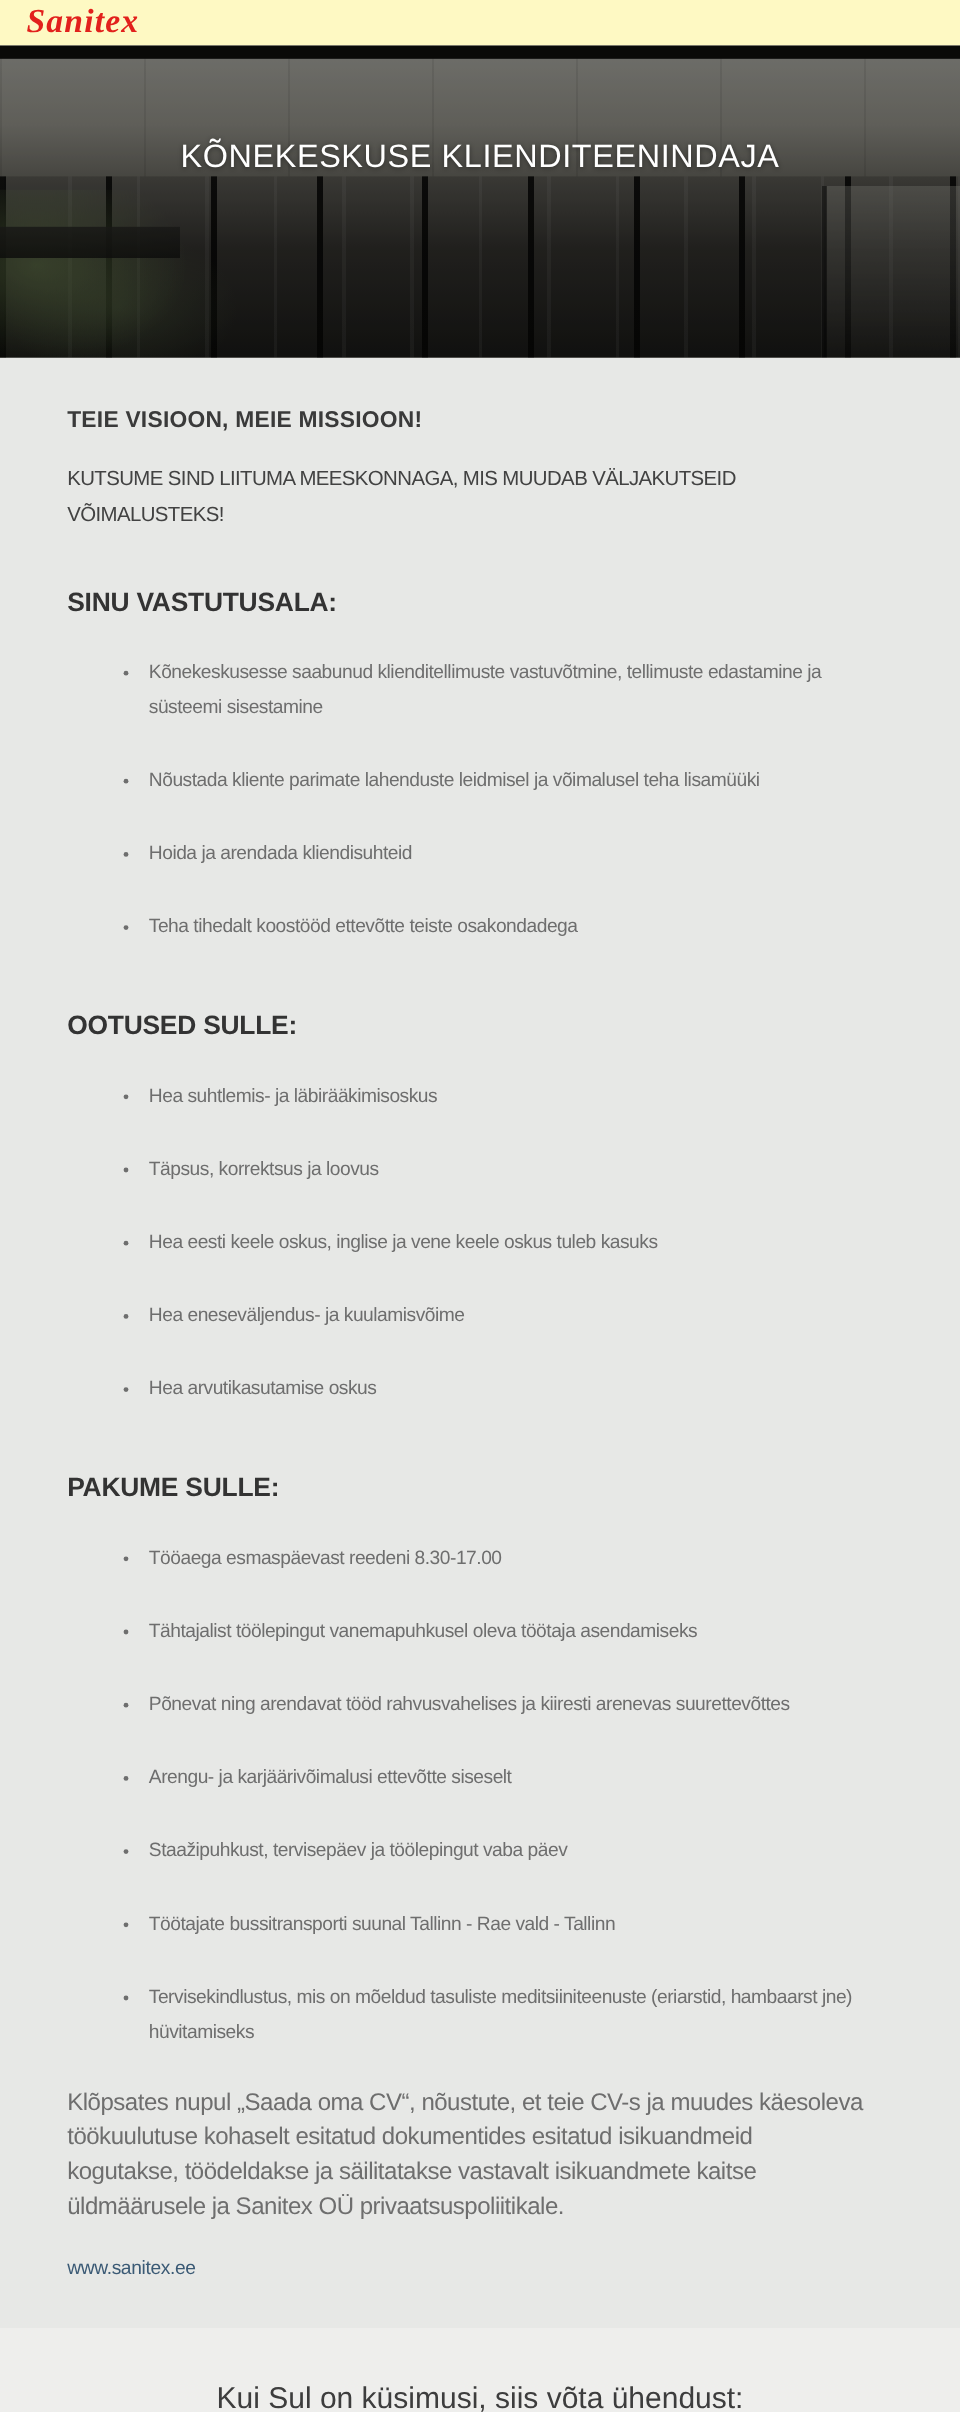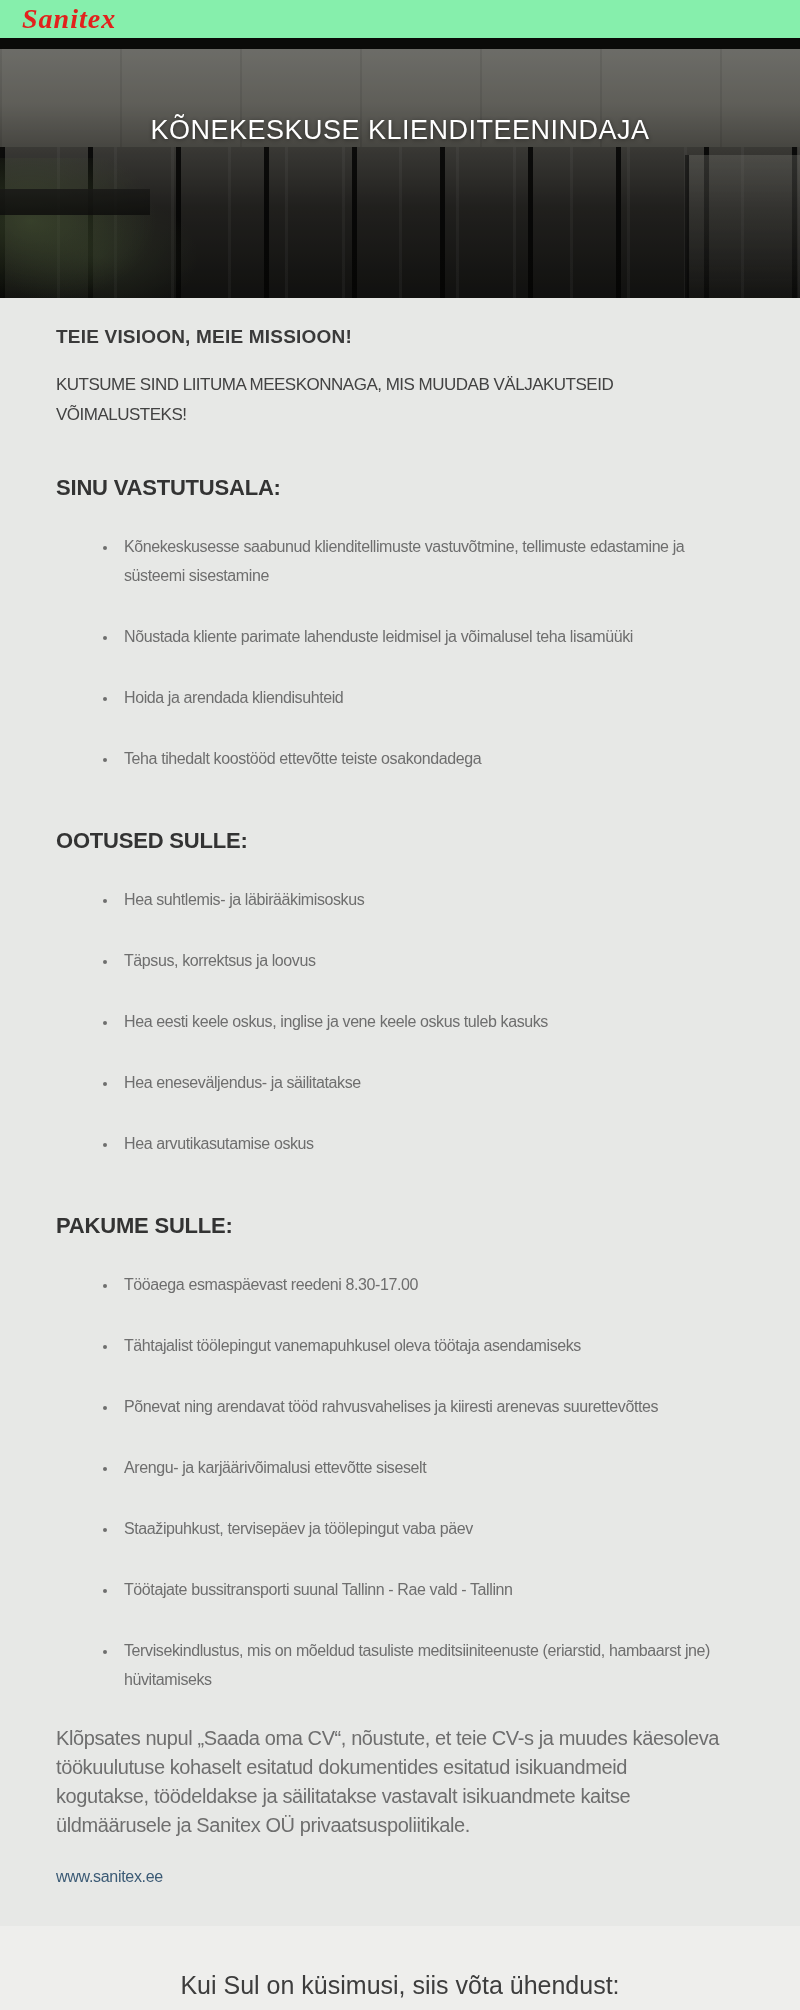--- a/index.html
+++ b/index.html
@@ -6,21 +6,21 @@
   html, body { background: #cfcfcd; }
   body {
     width: 800px;
     font-family: "Liberation Sans", sans-serif;
     -webkit-font-smoothing: antialiased;
   }
   .page { width: 800px; background: #e7e8e6; }
 
   
   .topbar {
-    height: 38px; background: #86efac;
+    height: 38px; background: #fef9c3;
     display: flex; align-items: center; padding: 0 0 0 22px;
   }
   .logo {
     font-family: "Liberation Serif", serif;
     font-weight: bold; font-style: italic;
     font-size: 28px; letter-spacing: 1px;
     color: #e2211c; line-height: 1;
   }
 
   
@@ -57,21 +57,21 @@
   }
   .hero-overlay { position: absolute; inset: 0; background: rgba(0,0,0,.22); }
   .hero-title {
     position: absolute; left: 0; right: 0; top: 77px;
     text-align: center; color: #ffffff;
     font-size: 27px; font-weight: 500; letter-spacing: .5px;
     text-shadow: 0 1px 4px rgba(0,0,0,.45);
   }
 
   
-  .main { background: #e7e8e6; padding: 26px 56px 40px 56px; }
+  .main { background: #e7e8e6; padding: 40px 56px 40px 56px; }
   .intro-heading {
     font-size: 19px; font-weight: bold; color: #3a3a3a;
     letter-spacing: .2px; line-height: 26px;
   }
   .intro-sub {
     margin-top: 20px; max-width: 570px;
     font-size: 17px; letter-spacing: -.5px; color: #424242;
     line-height: 30px;
   }
   .section-title {
@@ -150,21 +150,21 @@
       <li>Nõustada kliente parimate lahenduste leidmisel ja võimalusel teha lisamüüki</li>
       <li>Hoida ja arendada kliendisuhteid</li>
       <li>Teha tihedalt koostööd ettevõtte teiste osakondadega</li>
     </ul>
 
     <div class="section-title later">OOTUSED SULLE:</div>
     <ul class="bullets">
       <li>Hea suhtlemis- ja läbirääkimisoskus</li>
       <li>Täpsus, korrektsus ja loovus</li>
       <li>Hea eesti keele oskus, inglise ja vene keele oskus tuleb kasuks</li>
-      <li>Hea eneseväljendus- ja säilitatakse</li>
+      <li>Hea eneseväljendus- ja kuulamisvõime</li>
       <li>Hea arvutikasutamise oskus</li>
     </ul>
 
     <div class="section-title later">PAKUME SULLE:</div>
     <ul class="bullets">
       <li>Tööaega esmaspäevast reedeni 8.30-17.00</li>
       <li>Tähtajalist töölepingut vanemapuhkusel oleva töötaja asendamiseks</li>
       <li>Põnevat ning arendavat tööd rahvusvahelises ja kiiresti arenevas suurettevõttes</li>
       <li>Arengu- ja karjäärivõimalusi ettevõtte siseselt</li>
       <li>Staažipuhkust, tervisepäev ja töölepingut vaba päev</li>

